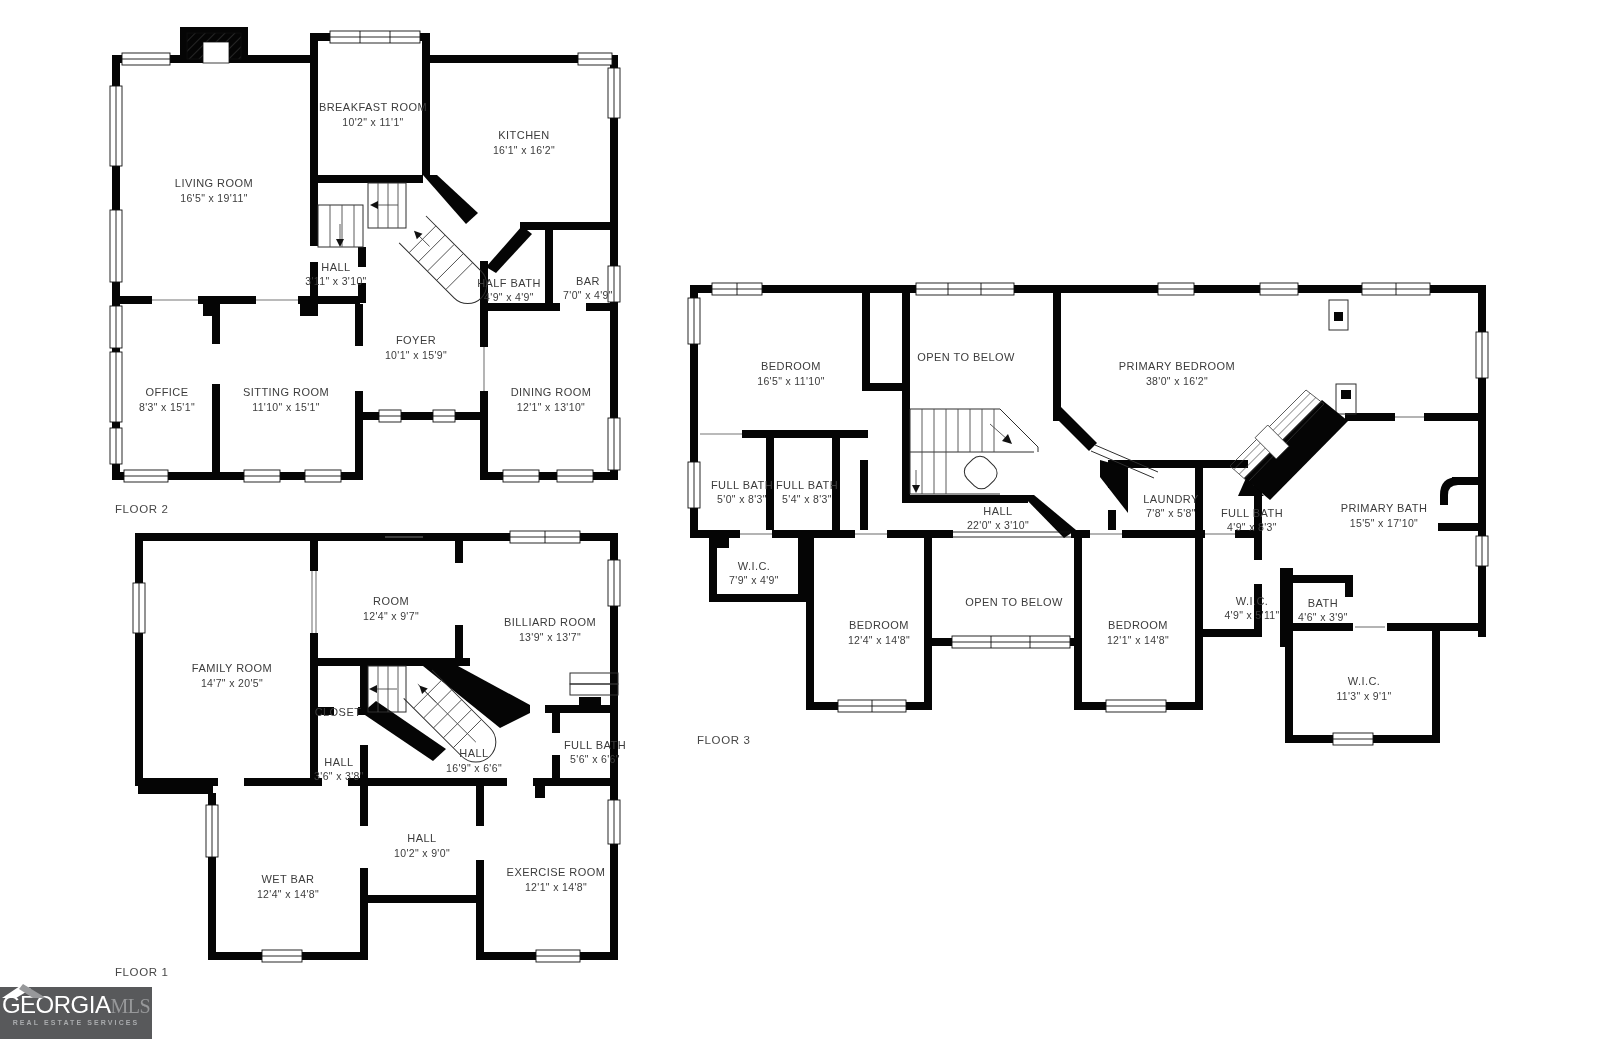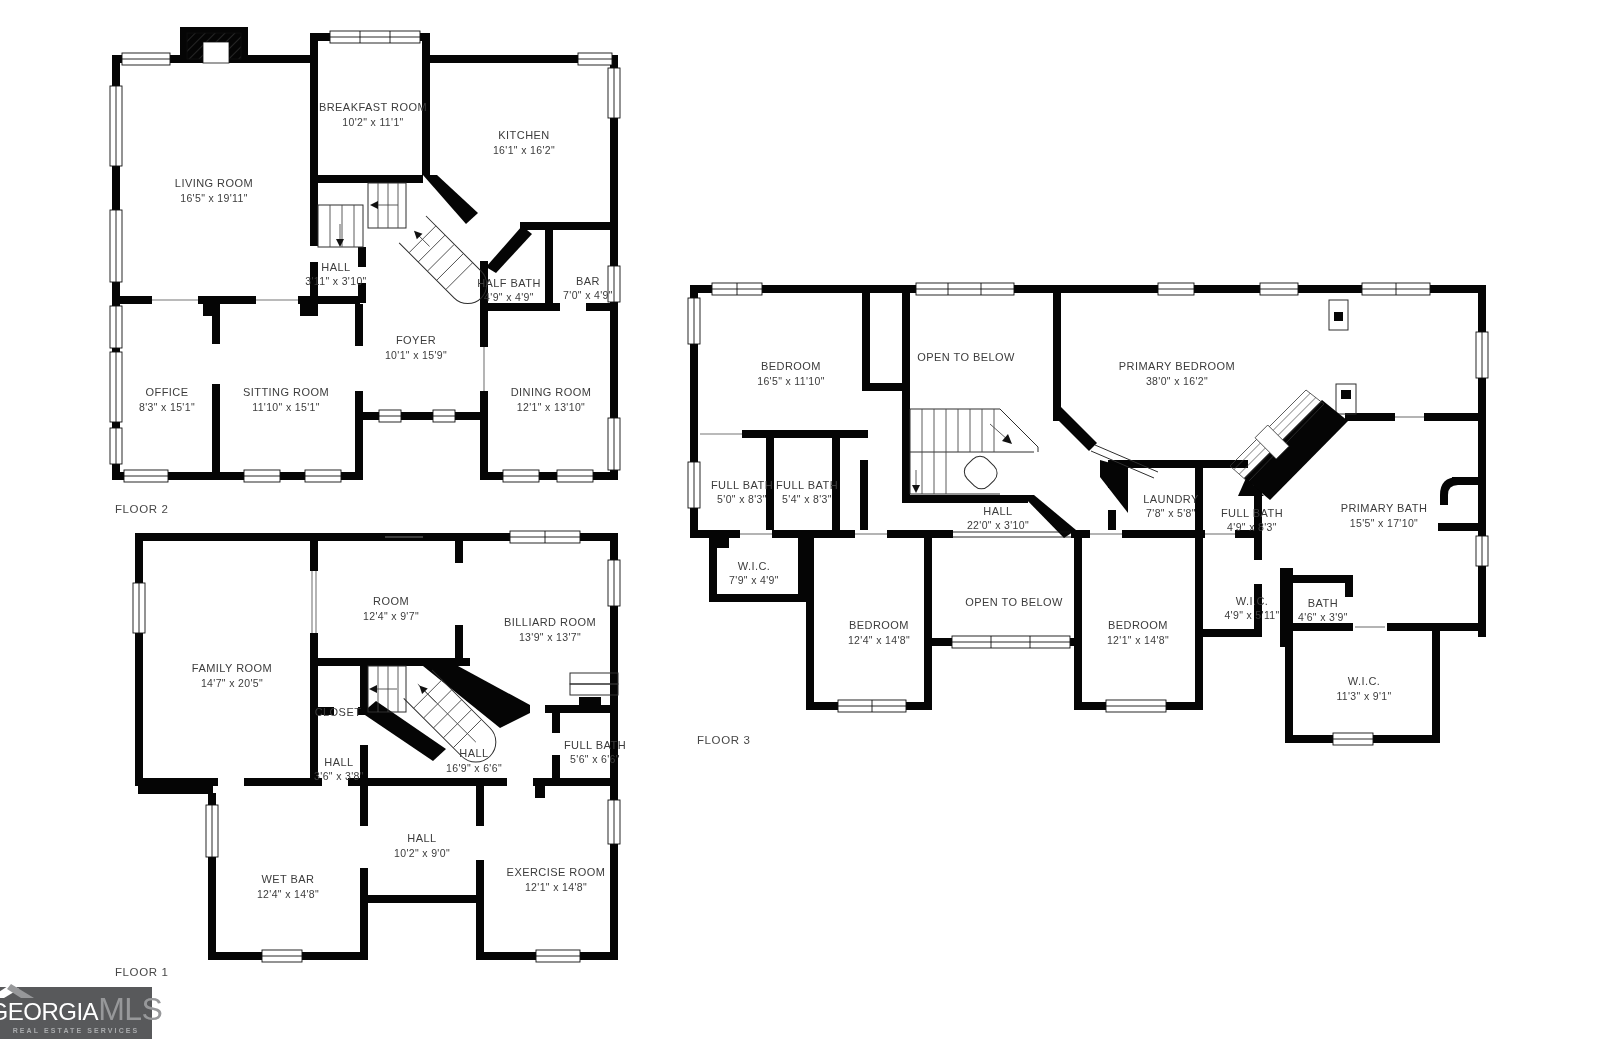--- a/index.html
+++ b/index.html
@@ -15,21 +15,21 @@
   .rn{font-size:11px;letter-spacing:.45px;text-anchor:middle;}
   .rd{font-size:10.5px;letter-spacing:.35px;text-anchor:middle;}
   .fl{font-size:11.5px;letter-spacing:.6px;fill:#474747;}
   .arrow{fill:#111;}
   
   .logo{position:absolute;left:0;top:987px;width:152px;height:56px;background:#58595b;
         display:flex;flex-direction:column;align-items:center;justify-content:flex-start;
         padding-top:6px;box-sizing:border-box;}
   .logo-row{position:relative;line-height:1;white-space:nowrap;}
   .logo-georgia{color:#ffffff;font-size:24px;letter-spacing:-0.5px;font-weight:400;}
-  .logo-mls{color:#97989a;font-size:32px;letter-spacing:-0.5px;font-weight:400;}
+  .logo-mls{color:#97989a;font-size:20px;letter-spacing:-0.5px;font-weight:400;font-family:Liberation Serif, serif;}
   .logo-roof{position:absolute;right:2px;top:-9px;}
   .logo-tag{color:#a9abad;font-size:7px;letter-spacing:2.1px;margin-top:2px;font-weight:bold;}
 </style>
 </head>
 <body>
 
 <div class="stage">
 <svg width="1600" height="1039" viewBox="0 0 1600 1039">
   <defs>
     <pattern id="hatch" width="7" height="7" patternUnits="userSpaceOnUse" patternTransform="rotate(45)">

